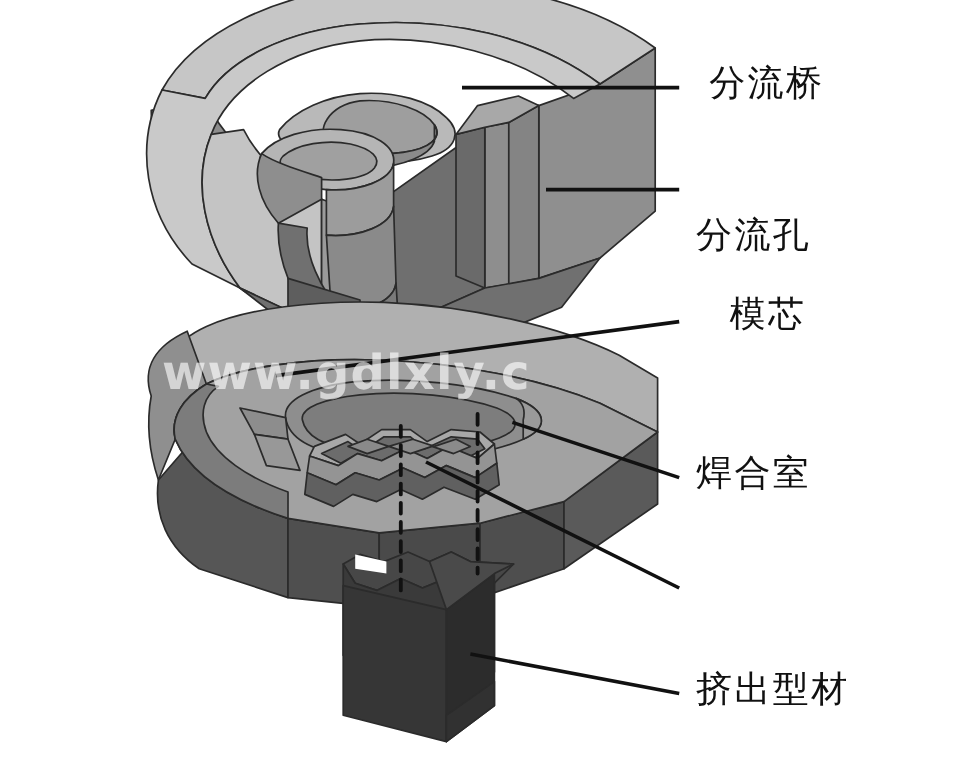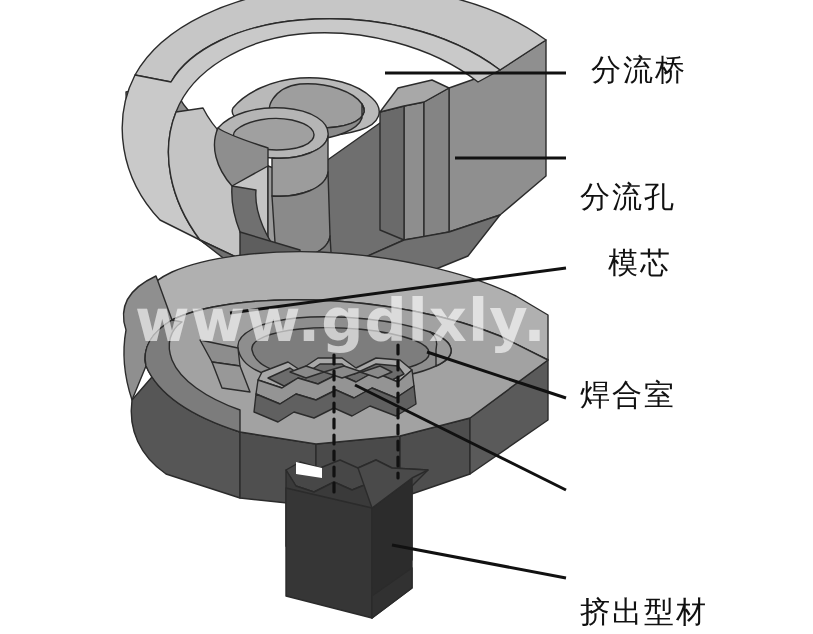--- a/index.html
+++ b/index.html
@@ -18,21 +18,21 @@
     font-family:"DejaVu Sans","Liberation Sans",sans-serif;
     font-size:30px;
     color:#111111;
     letter-spacing:2px;
     white-space:nowrap;
     line-height:1;
   }
   .wm{
     position:absolute;
     font-family:"DejaVu Sans","Liberation Sans",sans-serif;
-    font-size:59px;
+    font-size:40px;
     font-weight:bold;
     color:#ffffff;
     opacity:.62;
     letter-spacing:1px;
     white-space:nowrap;
     pointer-events:none;
     line-height:1;
   }
 </style>
 </head>
@@ -213,15 +213,15 @@
 
   <div class="lbl" style="left:580px;top:55px;margin-left:11px;">分流桥</div>
 
   <div class="lbl" style="left:580px;top:140px;margin-top:42px;">分流孔</div>
 
   <div class="lbl" style="left:580px;top:248px;margin-left:28px;">模芯</div>
 
   <div class="lbl" style="left:580px;top:380px;">焊合室</div>
 
 
-  <div class="lbl" style="left:580px;top:560px;margin-top:37px;">挤出型材</div>
+  <div class="lbl" style="left:580px;top:560px;">挤出型材</div>
 
 </div>
 
 </body></html>

